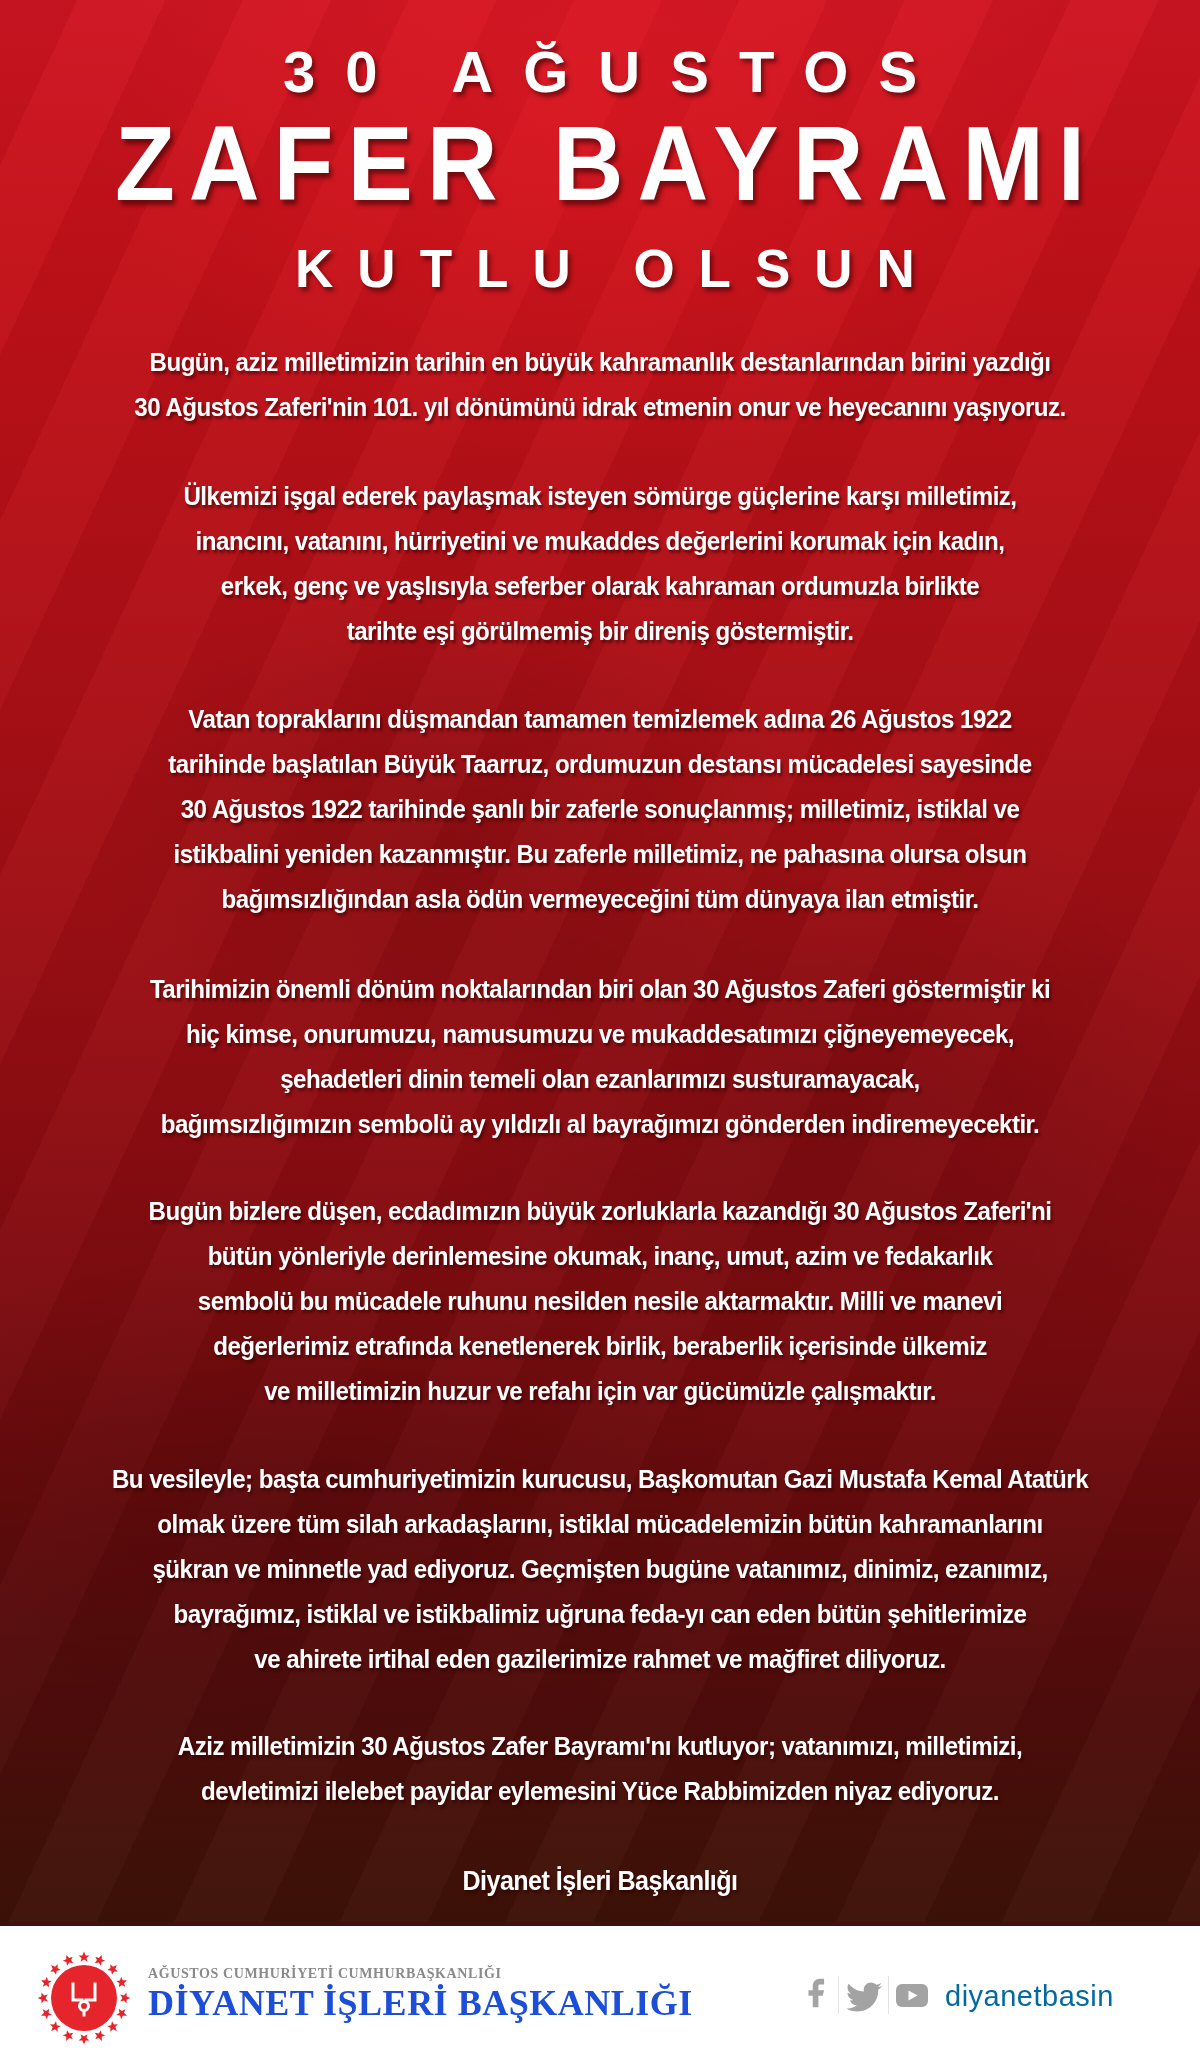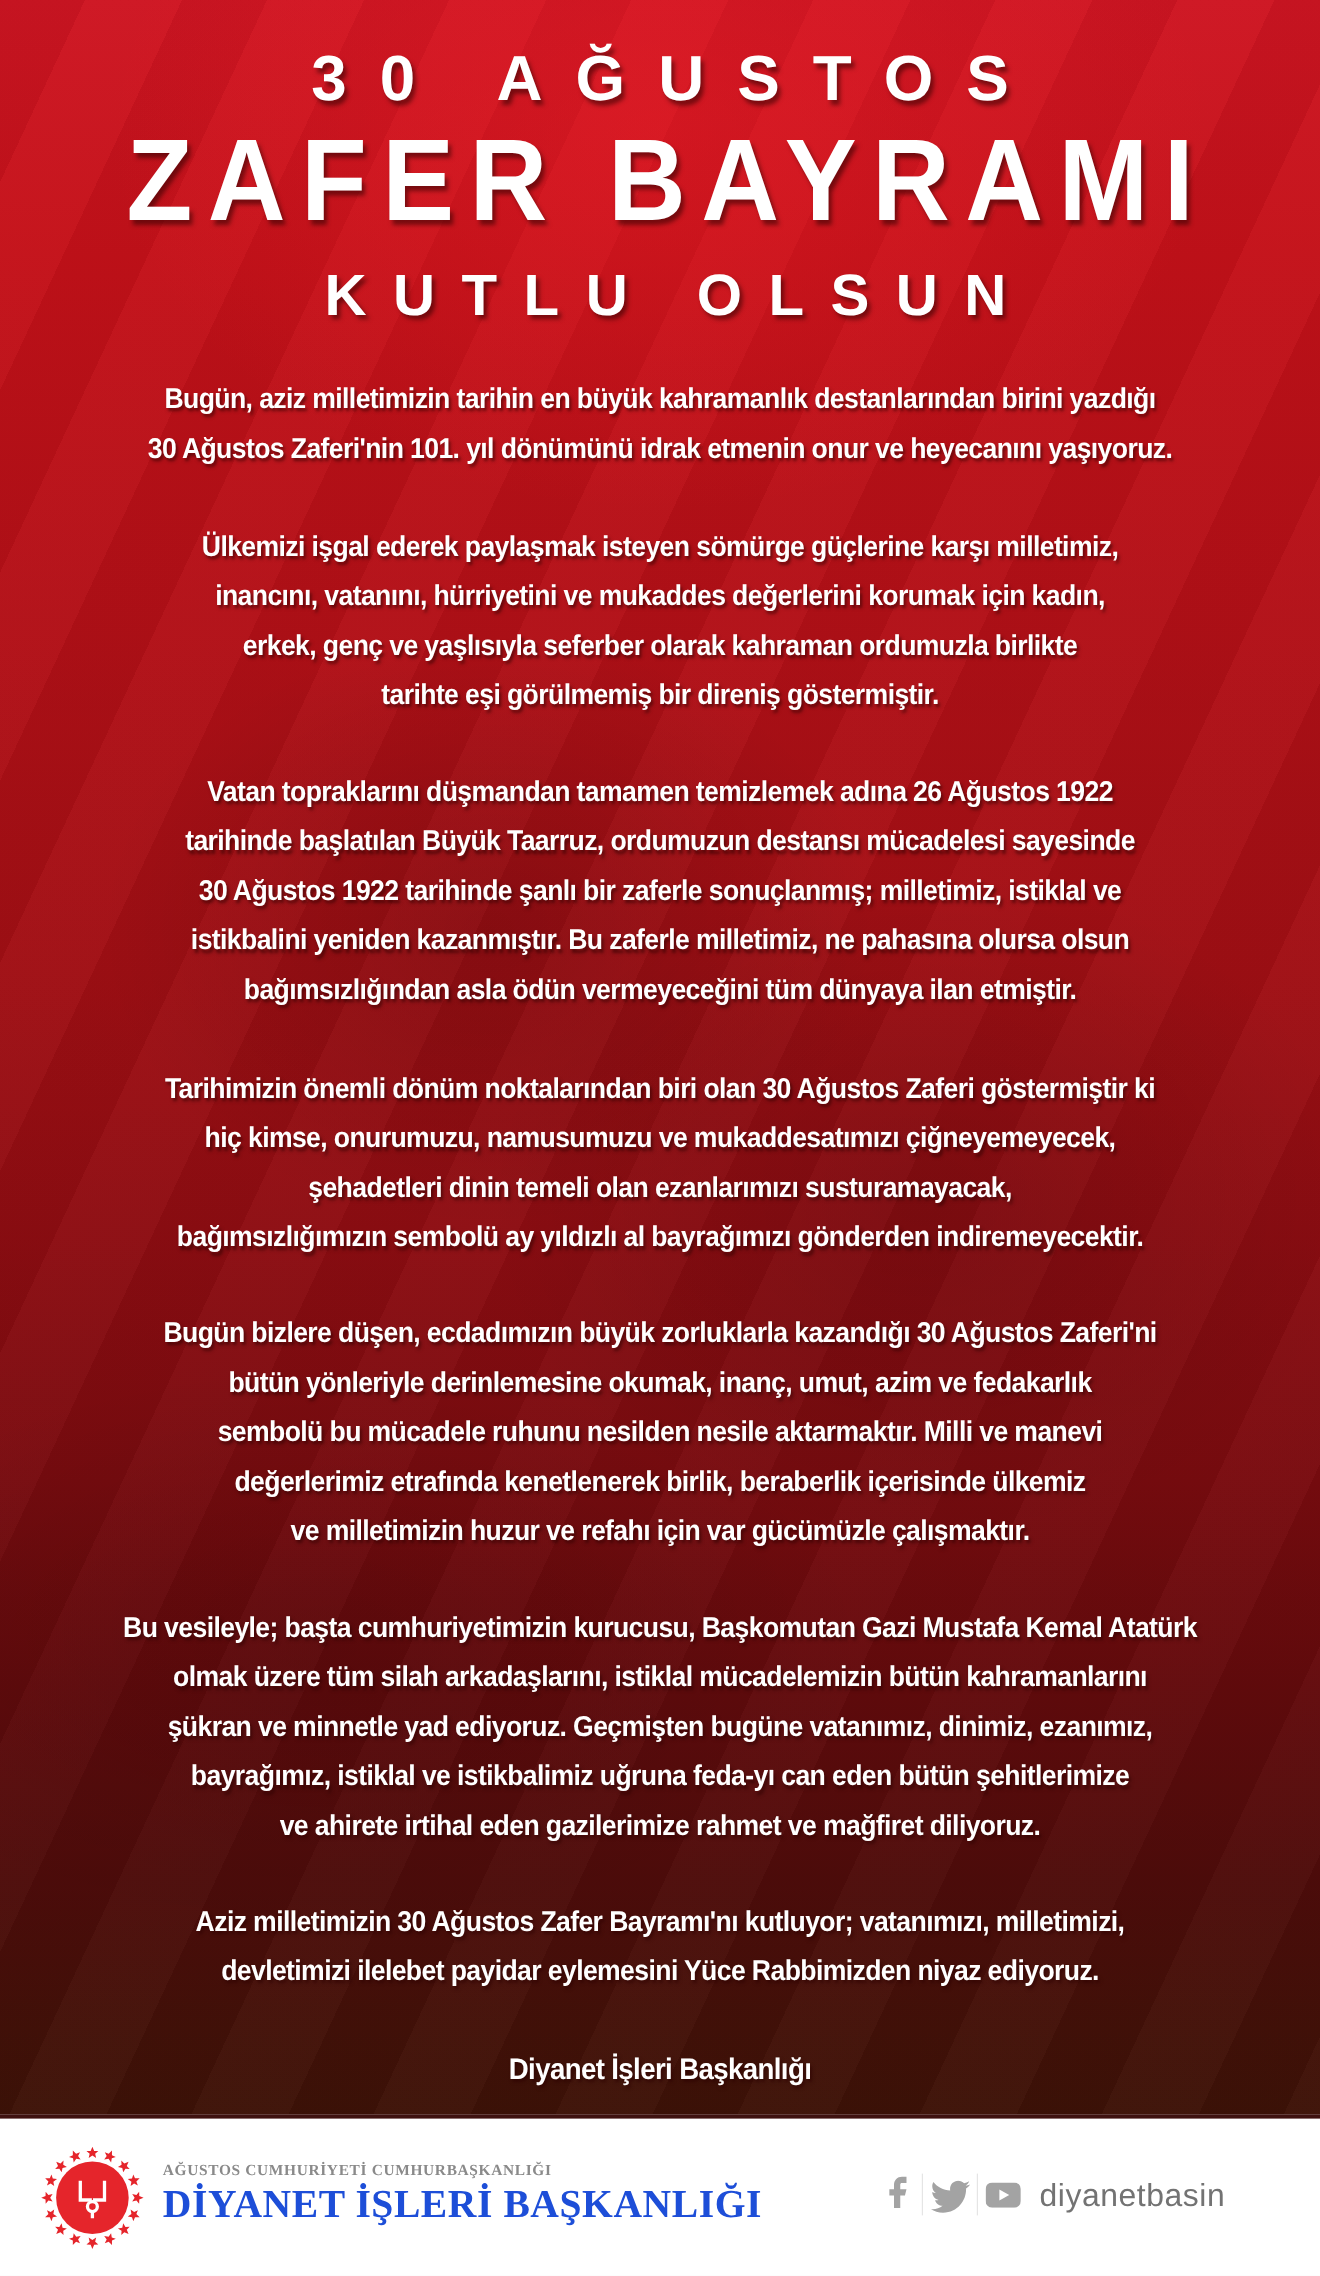--- a/index.html
+++ b/index.html
@@ -42,21 +42,21 @@
   .logo{position:absolute;left:34px;top:22px;width:100px;height:100px;}
   .org{position:absolute;left:148px;color:#8a8a8a;font-family:"Liberation Serif",serif;white-space:nowrap;}
   .org-small{top:40px;font-size:14px;font-weight:700;letter-spacing:.6px;}
   .org-large{top:56px;font-size:36px;font-weight:700;color:#1d4ed8;letter-spacing:.5px;}
   .sep{position:absolute;top:50px;width:1px;height:38px;background:#e3e3e3;}
   .sep1{left:838px;} .sep2{left:888px;}
   .icon{position:absolute;}
   .icon-fb{left:800px;top:50px;}
   .icon-tw{left:846px;top:56px;}
   .icon-yt{left:896px;top:58px;}
-  .handle{position:absolute;left:945px;top:54px;font-size:29px;color:#737373;letter-spacing:.5px;}
+  .handle{position:absolute;left:945px;top:54px;font-size:29px;color:#0369a1;letter-spacing:.5px;}
 </style>
 </head>
 <body>
 
 <div class="poster">
 
   <div class="red-area">
     <div class="ttl ttl-date">30 AĞUSTOS</div>
     <div class="ttl ttl-main">ZAFER BAYRAMI</div>
     <div class="ttl ttl-greet">KUTLU OLSUN</div>

